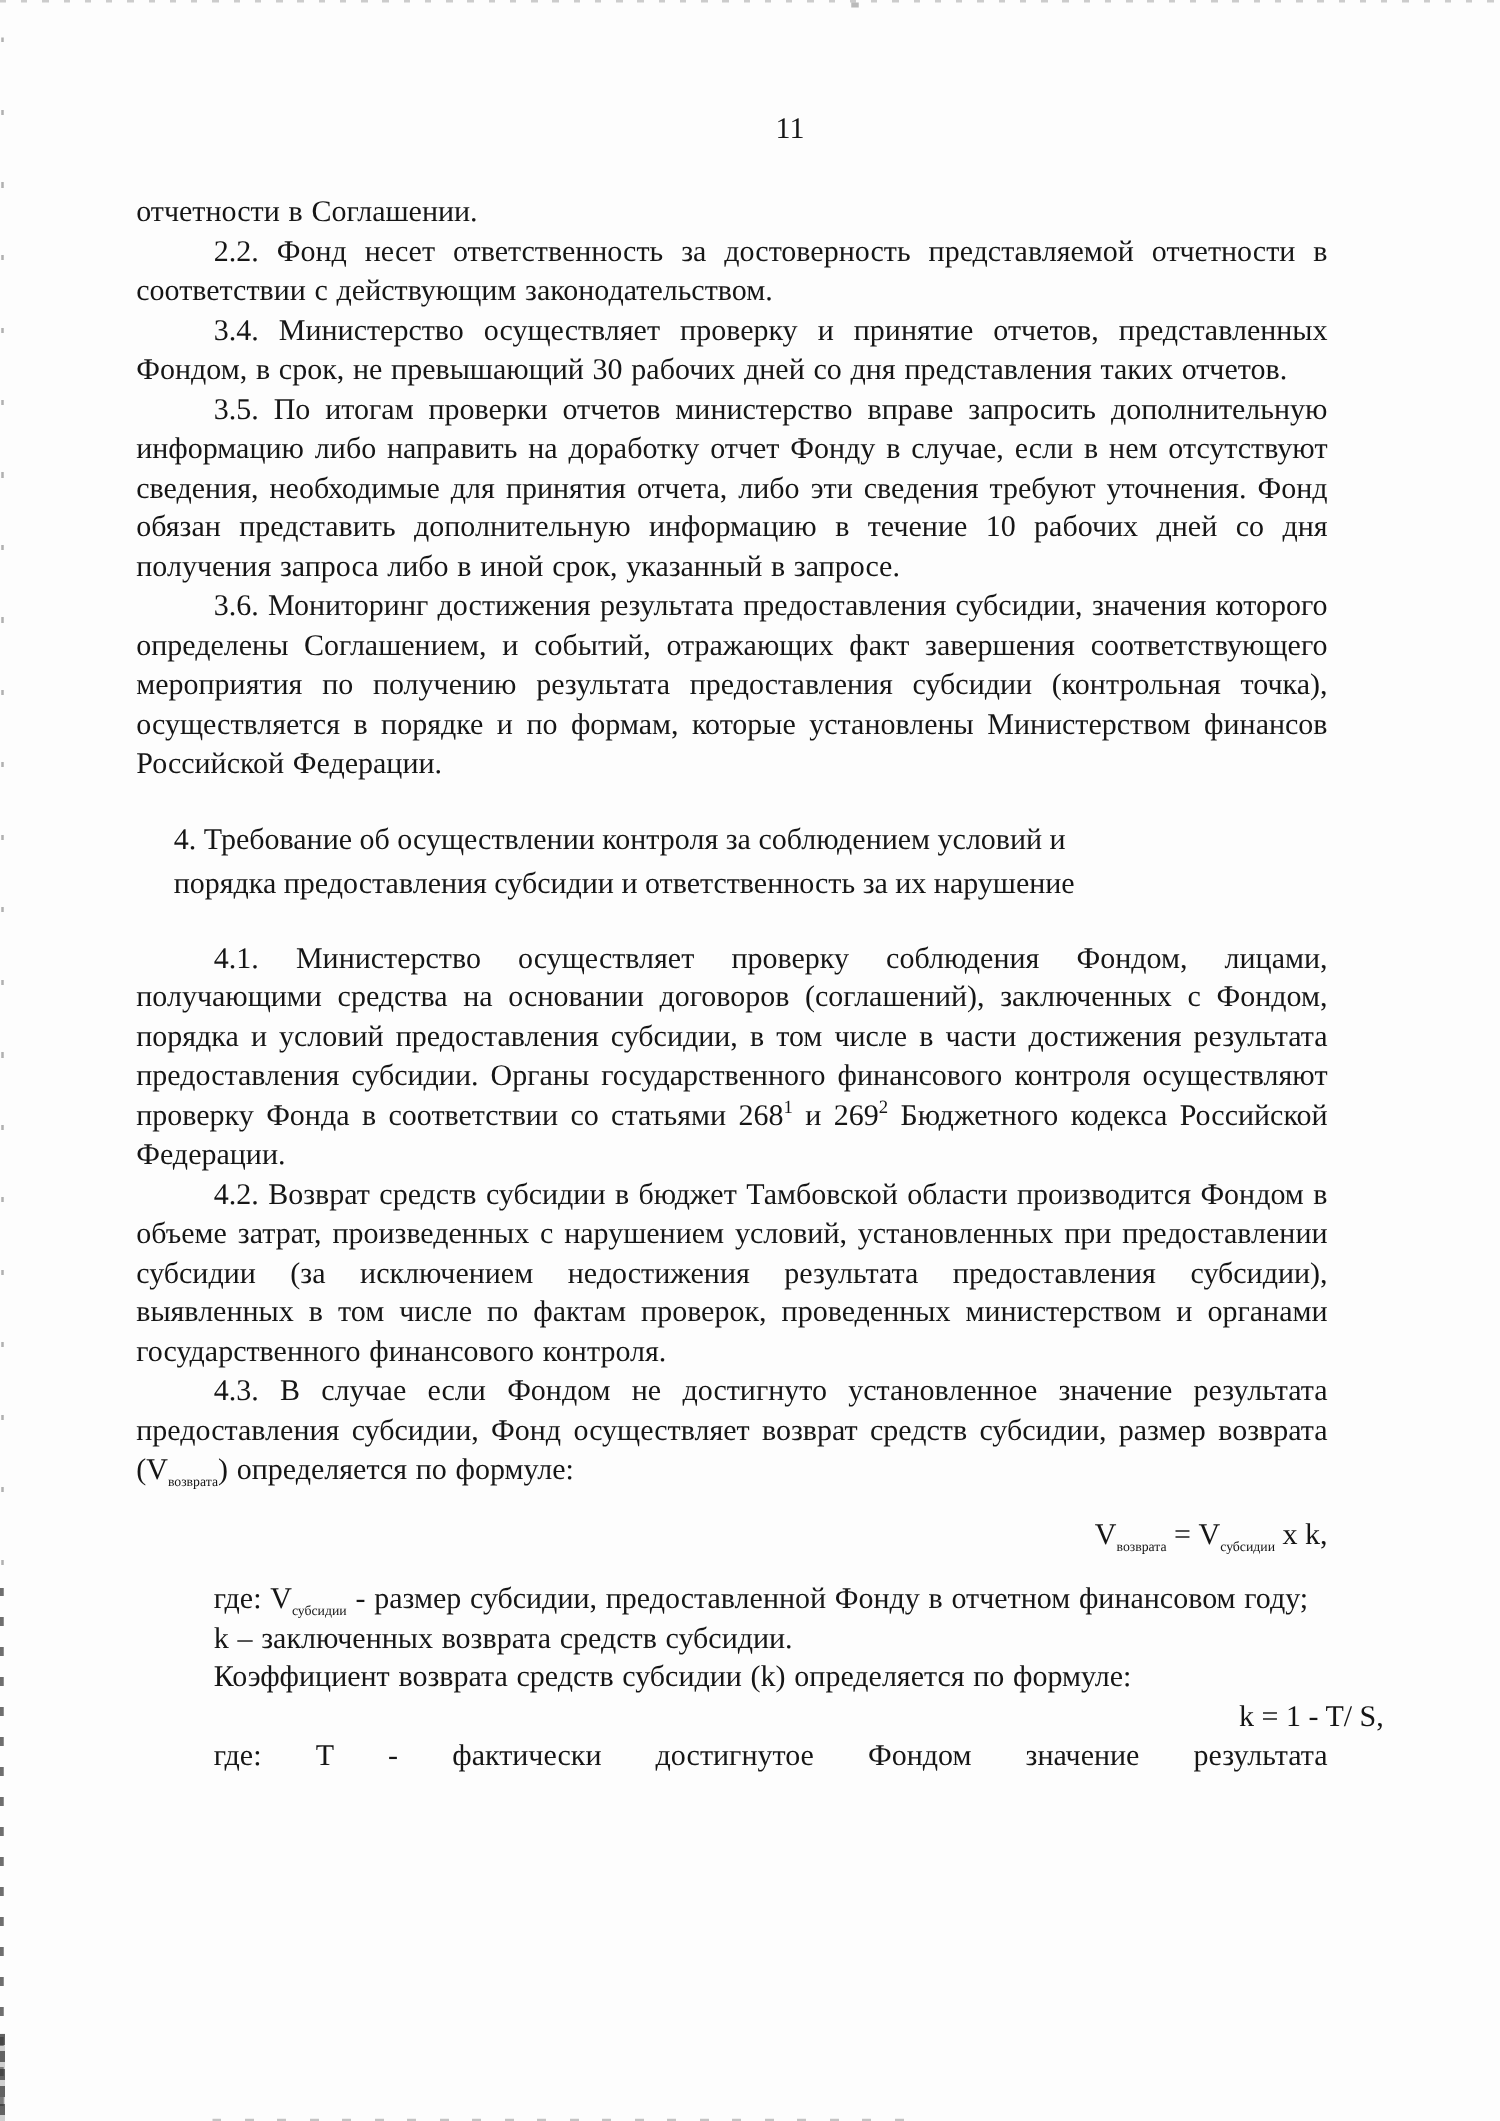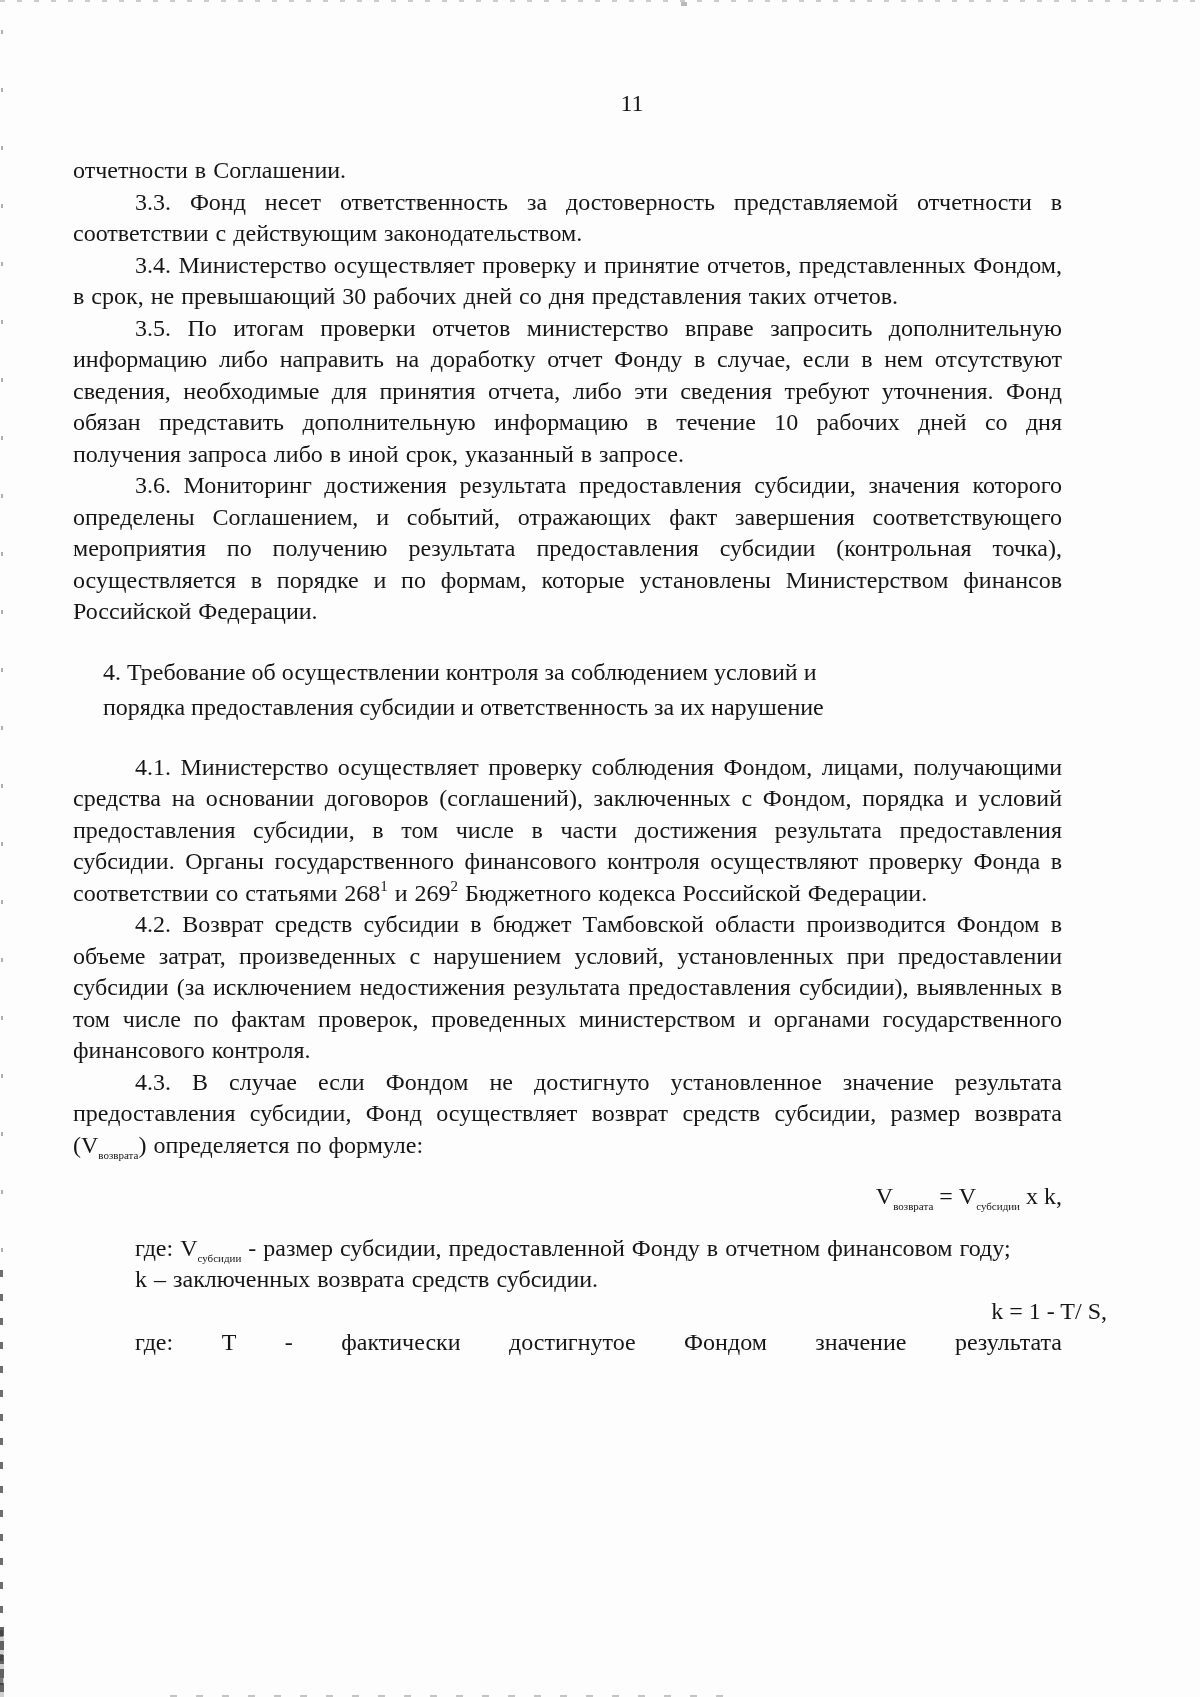--- a/index.html
+++ b/index.html
@@ -10,21 +10,21 @@
   .page {
     position: relative;
     width: 1200px;
     height: 1697px;
     background: #fdfdfd;
     overflow: hidden;
     font-family: "Liberation Serif", "DejaVu Serif", serif;
     color: #161616;
   }
   .content {
-    padding: 0 138px 0 73px;
+    padding: 0 138px 0 109px;
   }
   .page-number {
     margin: 88px 0 36px 0;
     text-align: center;
     transform: translateX(32px);
     font-size: 24px;
     line-height: 31px;
   }
   .para {
     margin: 0;
@@ -107,21 +107,21 @@
   <div class="artifact edge-left-block"></div>
   <div class="artifact edge-bottom"></div>
   <div class="artifact speck-top-center"></div>
 
   <div class="page-number">11</div>
 
   <div class="content">
 
     <p class="para no-indent">отчетности в Соглашении.</p>
 
-    <p class="para">3.3. Фонд несет ответственность за достоверность представляемой отчетности в соответствии с действующим законодательством.</p>
+    <p class="para">2.2. Фонд несет ответственность за достоверность представляемой отчетности в соответствии с действующим законодательством.</p>
 
     <p class="para">3.4. Министерство осуществляет проверку и принятие отчетов, представленных Фондом, в срок, не превышающий 30 рабочих дней со дня представления таких отчетов.</p>
 
     <p class="para">3.5. По итогам проверки отчетов министерство вправе запросить дополнительную информацию либо направить на доработку отчет Фонду в случае, если в нем отсутствуют сведения, необходимые для принятия отчета, либо эти сведения требуют уточнения. Фонд обязан представить дополнительную информацию в течение 10 рабочих дней со дня получения запроса либо в иной срок, указанный в запросе.</p>
 
     <p class="para">3.6. Мониторинг достижения результата предоставления субсидии, значения которого определены Соглашением, и событий, отражающих факт завершения соответствующего мероприятия по получению результата предоставления субсидии (контрольная точка), осуществляется в порядке и по формам, которые установлены Министерством финансов Российской Федерации.</p>
 
     <h2 class="heading">4. Требование об осуществлении контроля за соблюдением условий и порядка предоставления субсидии и ответственность за их нарушение</h2>
 
     <p class="para"><span>4.1. Министерство осуществляет проверку соблюдения Фондом, лицами, получающими средства на основании договоров (соглашений), заключенных с Фондом, порядка и условий предоставления субсидии, в том числе в части достижения результата предоставления субсидии. Органы государственного финансового контроля осуществляют проверку Фонда в соответствии со статьями 268</span><span class="sup">1</span><span> и 269</span><span class="sup">2</span><span> Бюджетного кодекса Российской Федерации.</span></p>
@@ -129,19 +129,20 @@
     <p class="para">4.2. Возврат средств субсидии в бюджет Тамбовской области производится Фондом в объеме затрат, произведенных с нарушением условий, установленных при предоставлении субсидии (за исключением недостижения результата предоставления субсидии), выявленных в том числе по фактам проверок, проведенных министерством и органами государственного финансового контроля.</p>
 
     <p class="para"><span>4.3. В случае если Фондом не достигнуто установленное значение результата предоставления субсидии, Фонд осуществляет возврат средств субсидии, размер возврата (V</span><span class="subs">возврата</span><span>) определяется по формуле:</span></p>
 
     <div class="formula spaced"><span>V</span><span class="subs">возврата</span><span> = V</span><span class="subs">субсидии</span><span> x k,</span></div>
 
     <p class="para"><span>где: V</span><span class="subs">субсидии</span><span> - размер субсидии, предоставленной Фонду в отчетном финансовом году;</span></p>
 
     <p class="para">k – заключенных возврата средств субсидии.</p>
 
+    <p class="para">Коэффициент возврата средств субсидии (k) определяется по формуле:</p>
 
     <div class="formula shift">k = 1 - T/ S,</div>
 
     <p class="para last-justify">где: Т - фактически достигнутое Фондом значение результата</p>
 
   </div>
 </div>
 
 </body></html>

